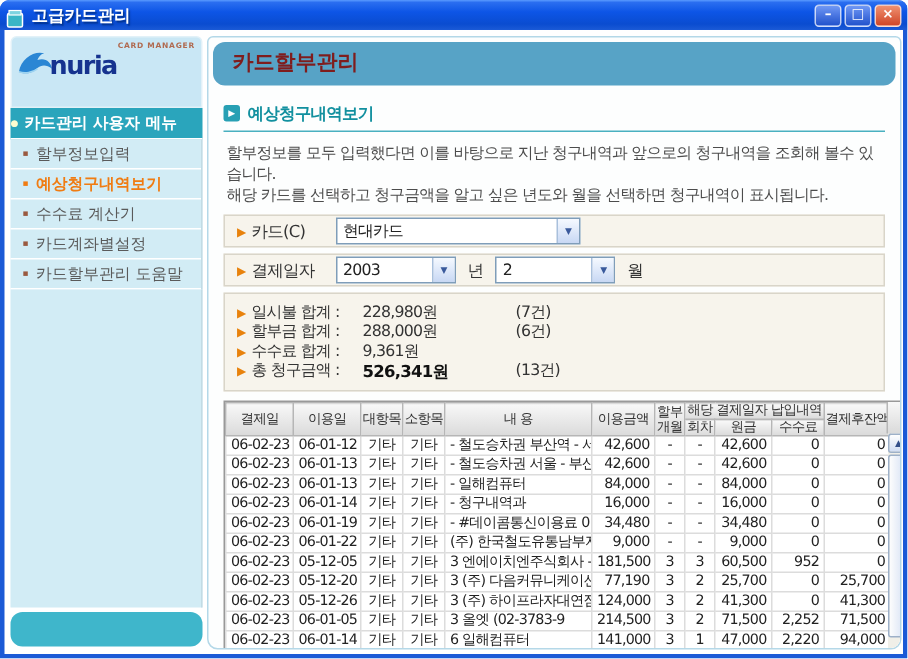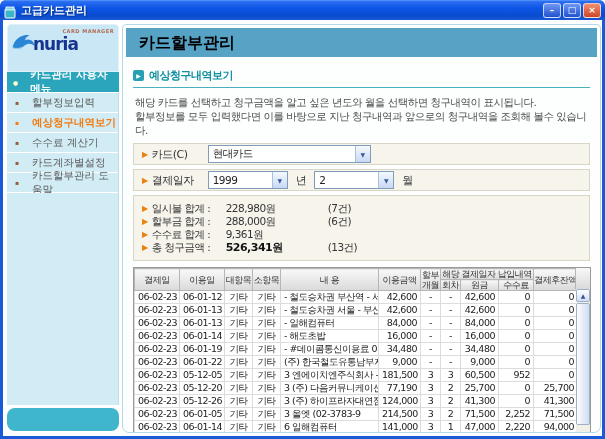--- a/index.html
+++ b/index.html
@@ -15,42 +15,42 @@
   .winbtns { display:flex; gap:2px; }
   .wbtn { width:18px; height:15px; border-radius:3px; border:1px solid rgba(255,255,255,.7);
     color:#fff; font-size:9px; font-weight:bold; display:flex; align-items:center; justify-content:center;
     background:linear-gradient(#6f97f4,#2152cc); }
   .wbtn.close { background:linear-gradient(#ef9070,#cf4527); }
 
   
   .client { position:absolute; top:20px; left:3px; right:3px; bottom:3px; background:#fff; display:flex; padding:4px 1px 3px 4px; gap:3px; }
 
   
-  .sidebar { width:112px; display:flex; flex-direction:column; }
+  .sidebar { width:128px; display:flex; flex-direction:column; }
   .logo { height:48px; background:#c9e7f5; border-radius:4px 4px 0 0; position:relative; padding:3px 4px; border:1px solid #e2f1f8; }
   .tagline { text-align:right; font-size:5px; letter-spacing:.5px; color:#b06a50; font-weight:bold; }
   .brand-row { display:flex; align-items:center; }
   .dolphin { width:26px; height:22px; margin:-4px 0 0 -2px; }
   .brand { font-size:17px; font-weight:bold; color:#16338f; letter-spacing:-1px; margin-left:-3px; }
   .menu-title { height:21px; background:#2aa5bc; color:#fff; font-size:10.5px; font-weight:bold;
-    display:flex; align-items:center; padding-left:6px; gap:12px; border-bottom:1px solid #fff; }
+    display:flex; align-items:center; padding-left:0; gap:4px; border-bottom:1px solid #fff; }
   .menu-title .dot { font-size:6px; color:#fdfdd0; }
   .menu { background:#d2ecf5; border-right:1px solid #c2dbe4; }
-  .menu-item { height:20px; display:flex; align-items:center; padding-left:8px; gap:13px;
+  .menu-item { height:20px; display:flex; align-items:center; padding-left:8px; gap:5px;
     border-bottom:1px solid #fff; font-size:10.5px; color:#5a5a5a; cursor:pointer; }
   .menu-item .mb { font-size:6px; color:#9a5a40; }
   .menu-item.active { color:#f07c12; font-weight:bold; }
   .menu-item.active .mb { color:#f07c12; }
   .side-fill { flex:1; background:#d2ecf5; border-right:1px solid #c2dbe4; }
   .side-footer { height:23px; margin:3px 0 2px 0; background:#3fb6cb; border-radius:8px; }
 
   
   .main { flex:1; border:1px solid #b4d8e8; border-radius:4px 4px 7px 7px; background:#fdfefe; display:flex; flex-direction:column; overflow:hidden; }
-  .main-header { margin:3px; height:29px; border-radius:0; background:#57a3c6; color:#000000;
-    font-size:16px; font-weight:bold; line-height:29px; padding-left:13px; }
+  .main-header { margin:3px; height:29px; border-radius:8px; background:#57a3c6; color:#7f1d1d;
+    font-size:14px; font-weight:bold; line-height:29px; padding-left:13px; }
   .content { padding:8px 10px 4px 10px; }
 
   .section-head { display:flex; align-items:center; gap:5px; padding-bottom:4px; border-bottom:1px solid #49b0c0; }
   .section-sq { width:11px; height:11px; background:#28a0b4; border-radius:2px; color:#fff; font-size:6px;
     display:flex; align-items:center; justify-content:center; }
   .section-title { font-size:11px; font-weight:bold; color:#12909f; letter-spacing:-0.5px; }
 
   .desc { margin:7px 0 6px 2px; font-size:10.5px; color:#4c4c4c; line-height:14px; letter-spacing:-0.5px; }
 
   .bullet { color:#e8820c; font-size:8px; margin-right:4px; }
@@ -154,38 +154,38 @@
     <div class="main">
       <div class="main-header">카드할부관리</div>
       <div class="content">
 
         <div class="section-head">
           <span class="section-sq">▶</span>
           <span class="section-title">예상청구내역보기</span>
         </div>
 
         <div class="desc">
+          <div>할부정보를 모두 입력했다면 이를 바탕으로 지난 청구내역과 앞으로의 청구내역을 조회해 볼수 있습니다.</div>
           <div>해당 카드를 선택하고 청구금액을 알고 싶은 년도와 월을 선택하면 청구내역이 표시됩니다.</div>
-          <div>할부정보를 모두 입력했다면 이를 바탕으로 지난 청구내역과 앞으로의 청구내역을 조회해 볼수 있습니다.</div>
         </div>
 
         <div class="form-row">
           <span class="bullet">▶</span>
           <span class="flabel">카드(C)</span>
           <span class="xps w160">
             <span class="txt">현대카드</span>
             <span class="btn">▼</span>
           </span>
         </div>
 
         <div class="form-row">
           <span class="bullet">▶</span>
           <span class="flabel">결제일자</span>
           <span class="xps w80">
-            <span class="txt">1999</span>
+            <span class="txt">2003</span>
             <span class="btn">▼</span>
           </span>
           <span class="suffix">년</span>
           <span class="xps w80">
             <span class="txt">2</span>
             <span class="btn">▼</span>
           </span>
           <span class="suffix">월</span>
         </div>
 
@@ -291,21 +291,21 @@
                   <td class="r">84,000</td>
                   <td class="r">0</td>
                   <td class="r">0</td>
                 </tr>
 
                 <tr>
                   <td class="c">06-02-23</td>
                   <td class="c">06-01-14</td>
                   <td class="c">기타</td>
                   <td class="c">기타</td>
-                  <td class="l">- 해도초밥</td>
+                  <td class="l">- 청구내역과</td>
                   <td class="r">16,000</td>
                   <td class="c">-</td>
                   <td class="c">-</td>
                   <td class="r">16,000</td>
                   <td class="r">0</td>
                   <td class="r">0</td>
                 </tr>
 
                 <tr>
                   <td class="c">06-02-23</td>

